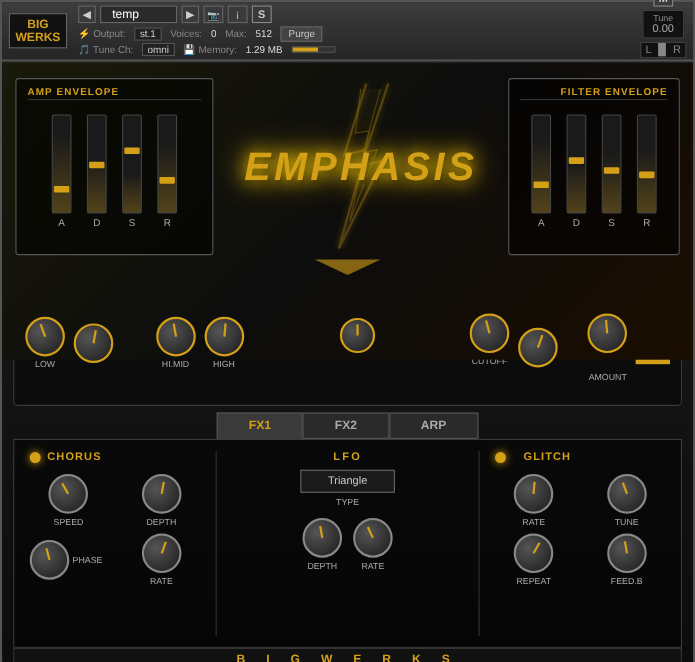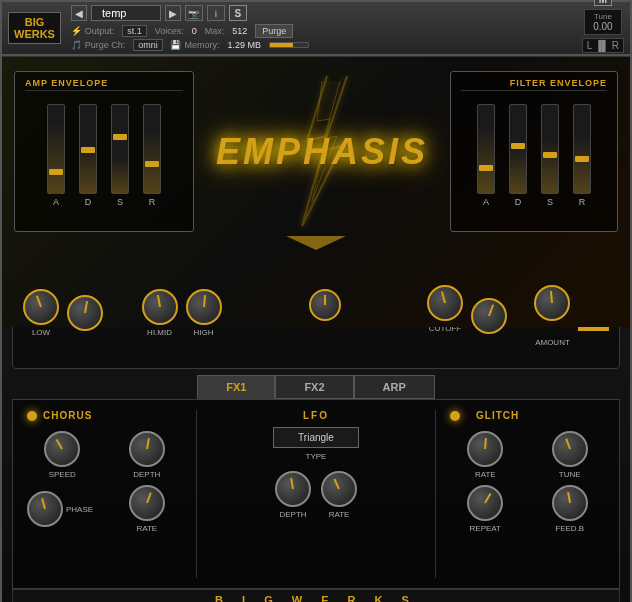--- a/index.html
+++ b/index.html
@@ -35,21 +35,21 @@
       <div style="display:flex;align-items:center;gap:8px;font-size:9px;color:#aaa;">
         <span style="color:#888;">⚡ <span>Output:</span></span>
         <span style="background:#222;border:1px solid #555;padding:0 4px;color:#ccc;cursor:pointer;">st.1</span>
         <span style="color:#888;">Voices:</span>
         <span style="color:#ddd;">0</span>
         <span style="color:#888;">Max:</span>
         <span style="color:#ddd;">512</span>
         <div style="background:#444;border:1px solid #666;color:#ccc;padding:1px 6px;font-size:9px;cursor:pointer;">Purge</div>
       </div>
       <div style="display:flex;align-items:center;gap:8px;font-size:9px;color:#aaa;margin-top:-2px;">
-        <span style="color:#888;">🎵 <span>Purge Ch:</span></span>
+        <span style="color:#888;">🎵 <span>Tune Ch:</span></span>
         <span style="background:#222;border:1px solid #555;padding:0 4px;color:#ccc;cursor:pointer;">omni</span>
         <span style="color:#888;">💾 <span>Memory:</span></span>
         <span style="color:#ddd;">1.29 MB</span>
 
         <div style="display:flex;gap:2px;align-items:center;cursor:pointer;">
           <div style="width:40px;height:6px;background:linear-gradient(to right,#d4a017 60%,#333 60%);border:1px solid #555;border-radius:1px;"></div>
         </div>
       </div>
     </div>
 
@@ -112,21 +112,21 @@
               <feGaussianBlur stdDeviation="3" result="blur"></feGaussianBlur>
               <feComposite in="SourceGraphic" in2="blur" operator="over"></feComposite>
             </filter>
           </defs>
           <polyline points="55,5 35,70 55,65 30,155 70,75 50,80 75,5" fill="none" stroke="#d4a017" stroke-width="2" filter="url(#glow)" opacity="0.7"></polyline>
           <polyline points="50,10 45,50 58,48 40,130 65,65 52,68 68,10" fill="rgba(212,160,23,0.2)" stroke="#ffd700" stroke-width="1" opacity="0.5"></polyline>
         </svg>
         <div style="font-size:36px;font-weight:900;color:#d4a017;text-shadow:0 0 15px #ffd700,0 0 30px #d4a017,2px 2px 3px #000;letter-spacing:3px;font-style:italic;z-index:2;position:relative;font-family:Impact,Arial Black,sans-serif;">EMPHASIS</div>
       </div>
 
-      <div style="background:rgba(0,0,0,0.55);border:1px solid #555;border-radius:3px;padding:6px 10px;width:168px;">
+      <div style="background:rgba(0,0,0,0.55);border:1px solid #555;border-radius:3px;padding:6px 10px;width:156px;">
         <div style="color:#d4a017;font-size:9px;font-weight:bold;letter-spacing:1px;margin-bottom:6px;border-bottom:1px solid #333;padding-bottom:2px;text-align:right;">FILTER ENVELOPE</div>
         <div style="display:flex;gap:14px;justify-content:center;align-items:flex-end;height:110px;">
           <div style="display:flex;flex-direction:column;align-items:center;gap:3px;">
             <div style="width:18px;height:90px;background:#1a1a1a;border:1px solid #444;border-radius:2px;position:relative;">
               <div style="position:absolute;bottom:25%;left:50%;transform:translateX(-50%);width:14px;height:6px;background:#d4a017;border-radius:1px;cursor:pointer;"></div>
               <div style="position:absolute;bottom:0;left:0;right:0;top:25%;background:linear-gradient(to top,rgba(212,160,23,0.3),transparent);"></div>
             </div>
             <div style="color:#aaa;font-size:9px;">A</div>
           </div>
           <div style="display:flex;flex-direction:column;align-items:center;gap:3px;">

